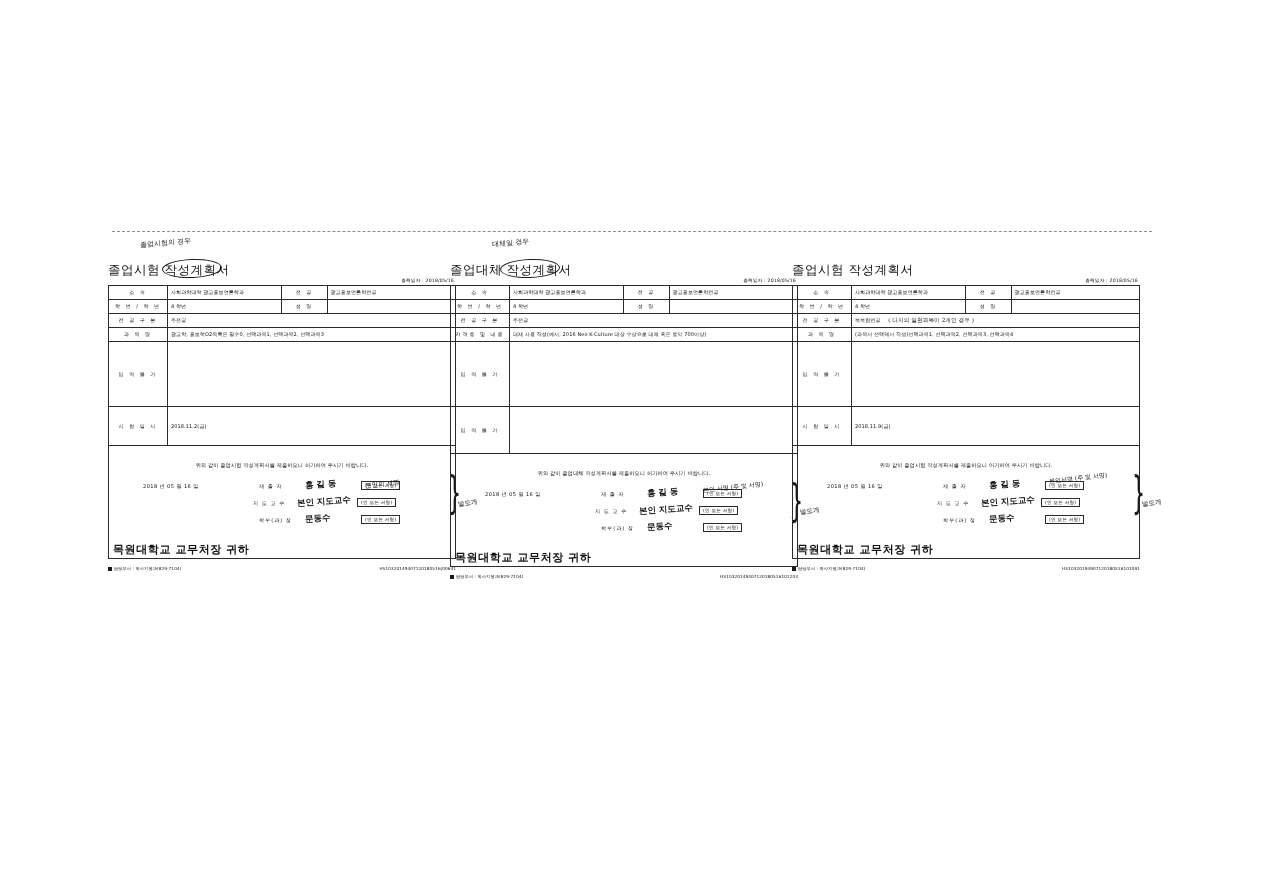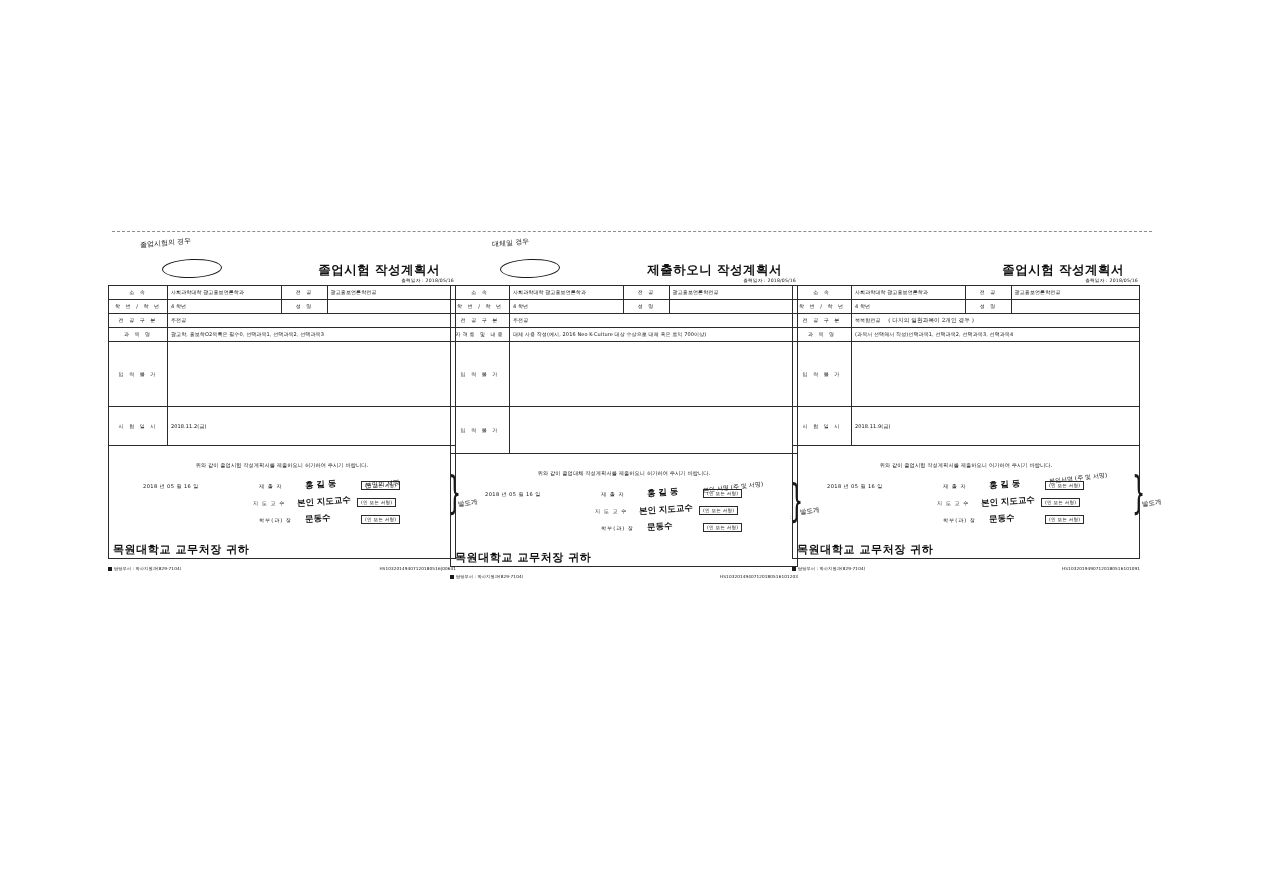--- a/index.html
+++ b/index.html
@@ -45,26 +45,26 @@
     font-size: 7px;
     transform: rotate(-5deg);
     white-space: nowrap;
   }
   .doc-title-wrap {
     position: relative;
     height: 26px;
   }
   .doc-title {
     position: absolute;
-    left: 0; right: 16px;
+    left: 0; right: 0;
     top: 10px;
-    text-align: right;
+    text-align: left;
     font-size: 12.5px;
     letter-spacing: 0.5px;
-    font-weight: bold;
+    font-weight: normal;
     font-family: "DejaVu Sans", sans-serif;
   }
   .circle-mark {
     position: absolute;
     top: 7px;
     width: 58px;
     height: 17px;
     border: 1.4px solid #1a1a1a;
     border-radius: 50%;
     transform: rotate(-2deg);
@@ -313,21 +313,21 @@
     <div class="footer">
       <span class="left"><span class="sq"></span><span>담당부서 : 학사지원과(829-7104)</span></span>
       <span class="right">HS10320149407120180516|00641</span>
     </div>
   </div>
 
   <div class="doc d2">
     <div class="doc-title-wrap">
       <div class="hand-note" style="left:42px; top:-14px;">대체일 경우</div>
       <div class="circle-mark"></div>
-      <div class="doc-title">제출하오니 작성계획서</div>
+      <div class="doc-title">졸업대체 작성계획서</div>
     </div>
     <div class="print-date">
       <span>출력일자 :</span>
       <span>2018/05/16</span>
     </div>
     <table class="form">
       <colgroup>
           <col style="width:17%">
           <col style="width:33%">
           <col style="width:13%">

